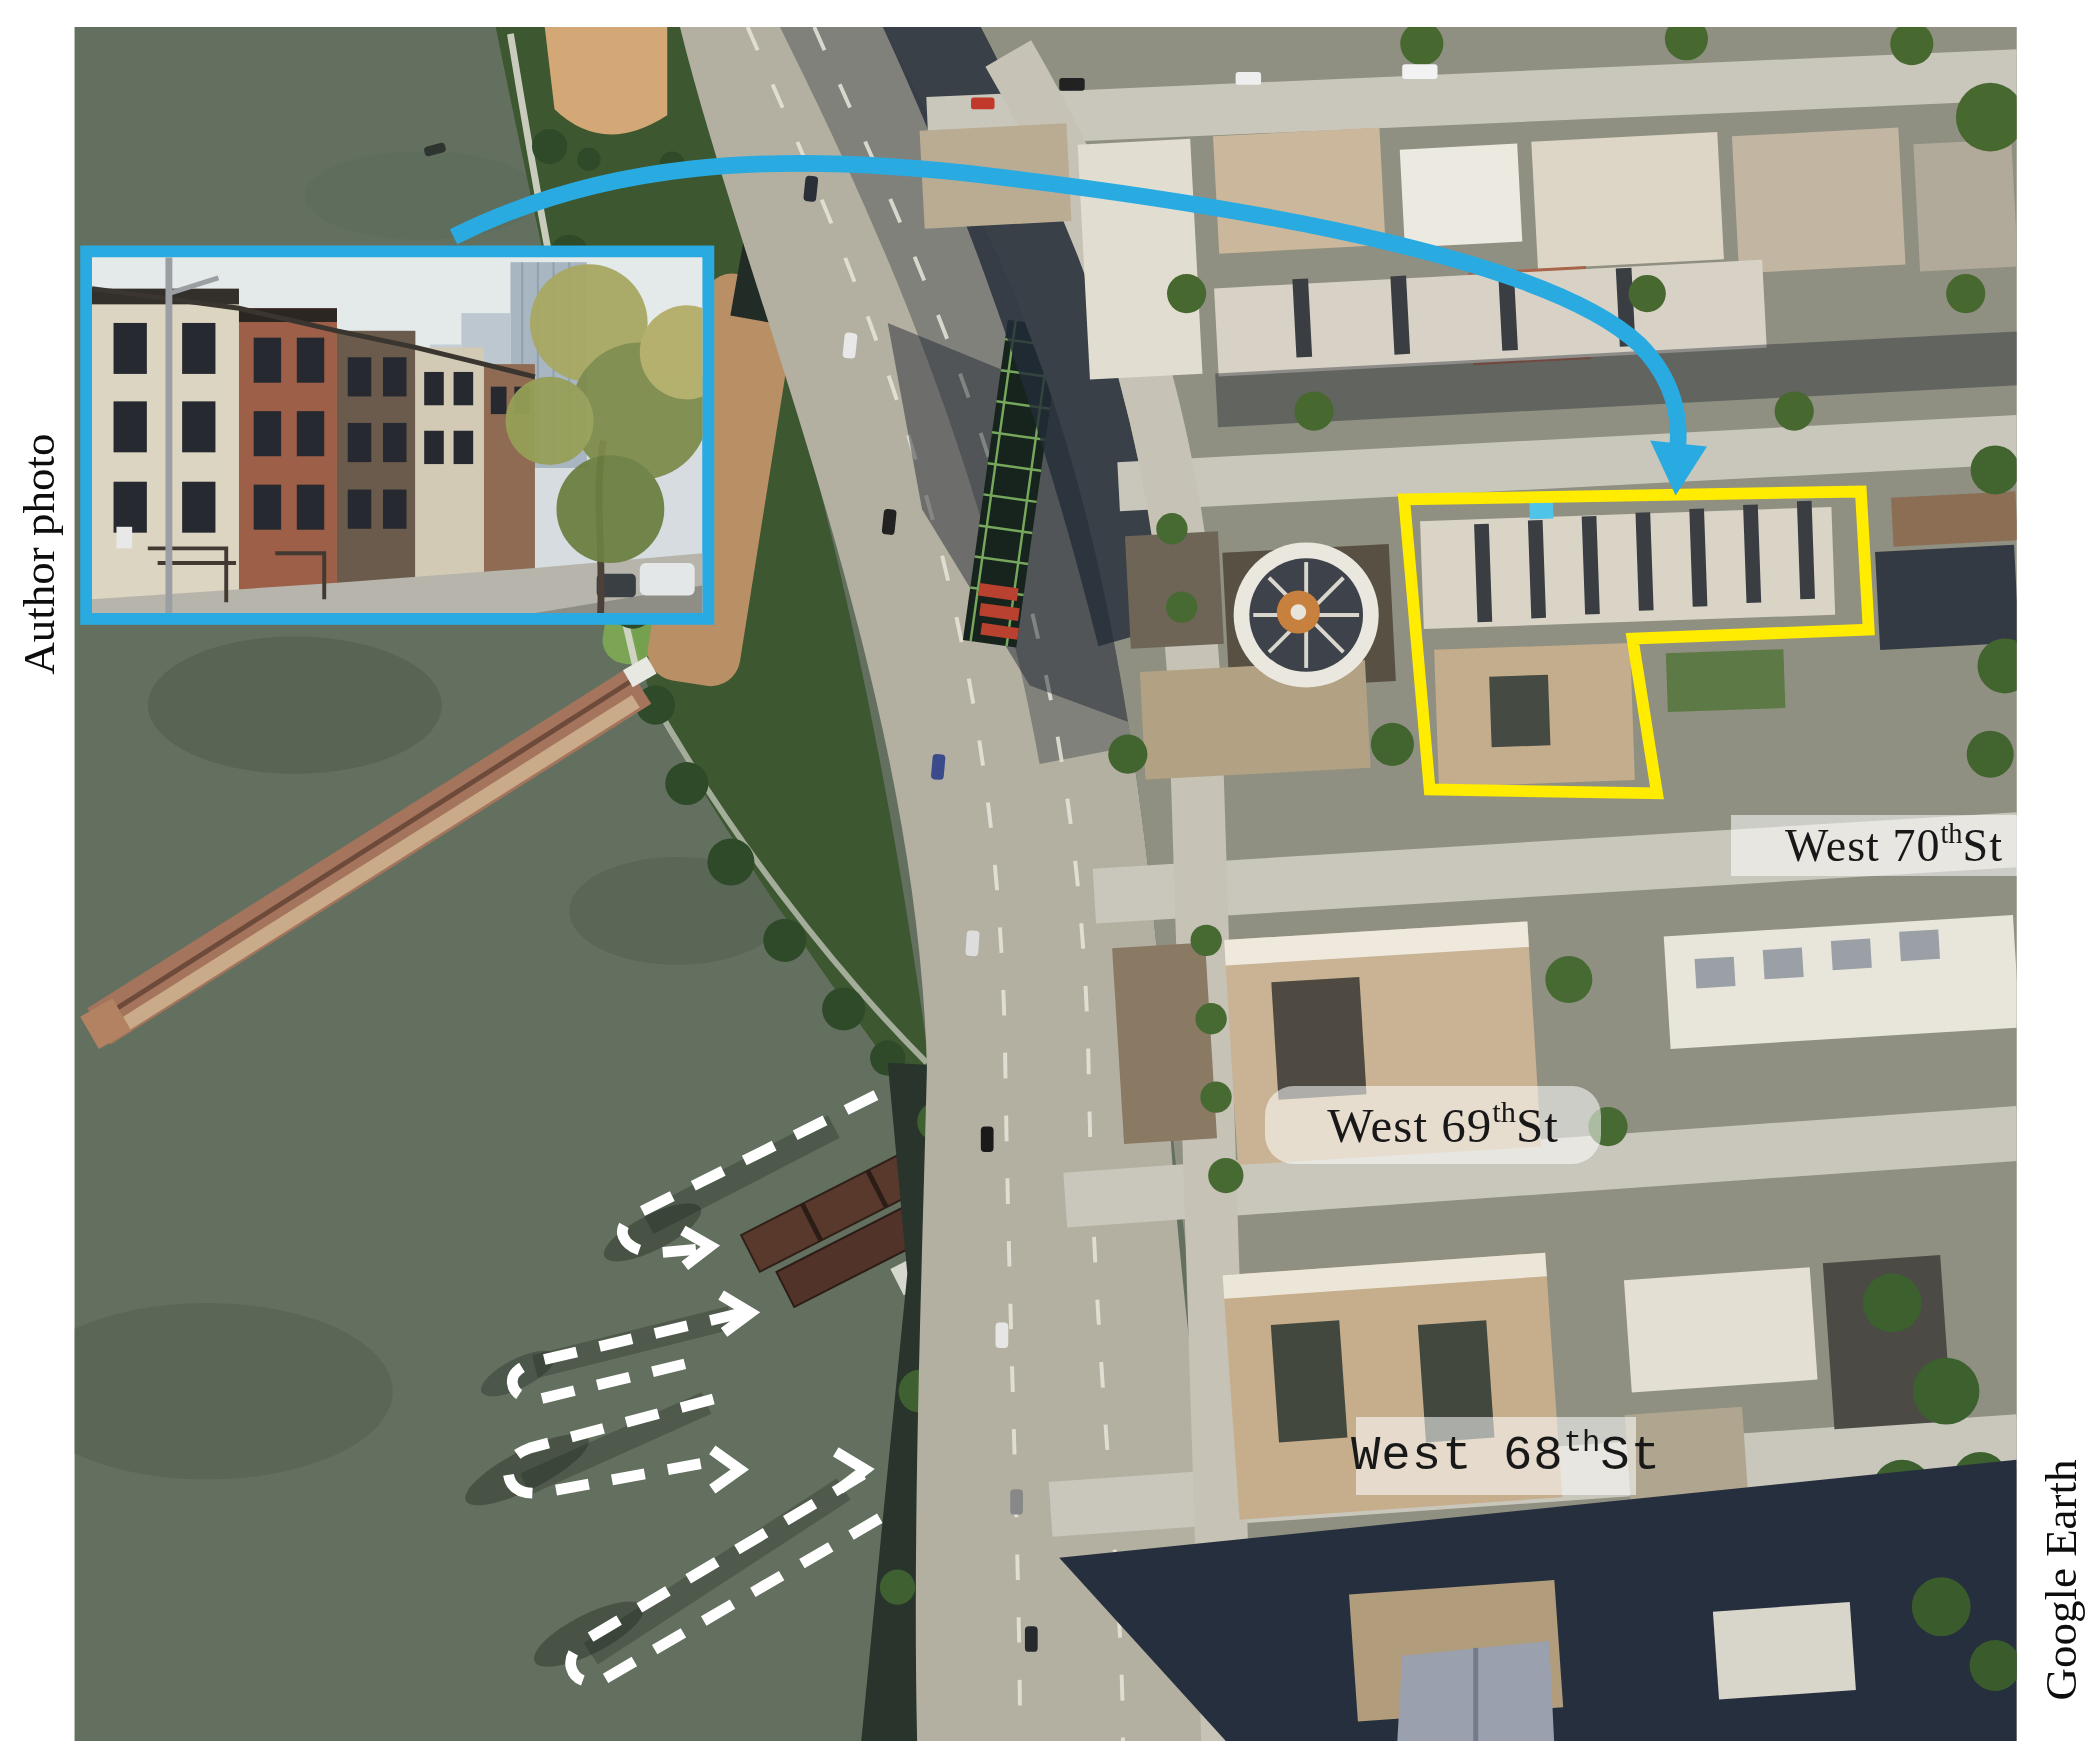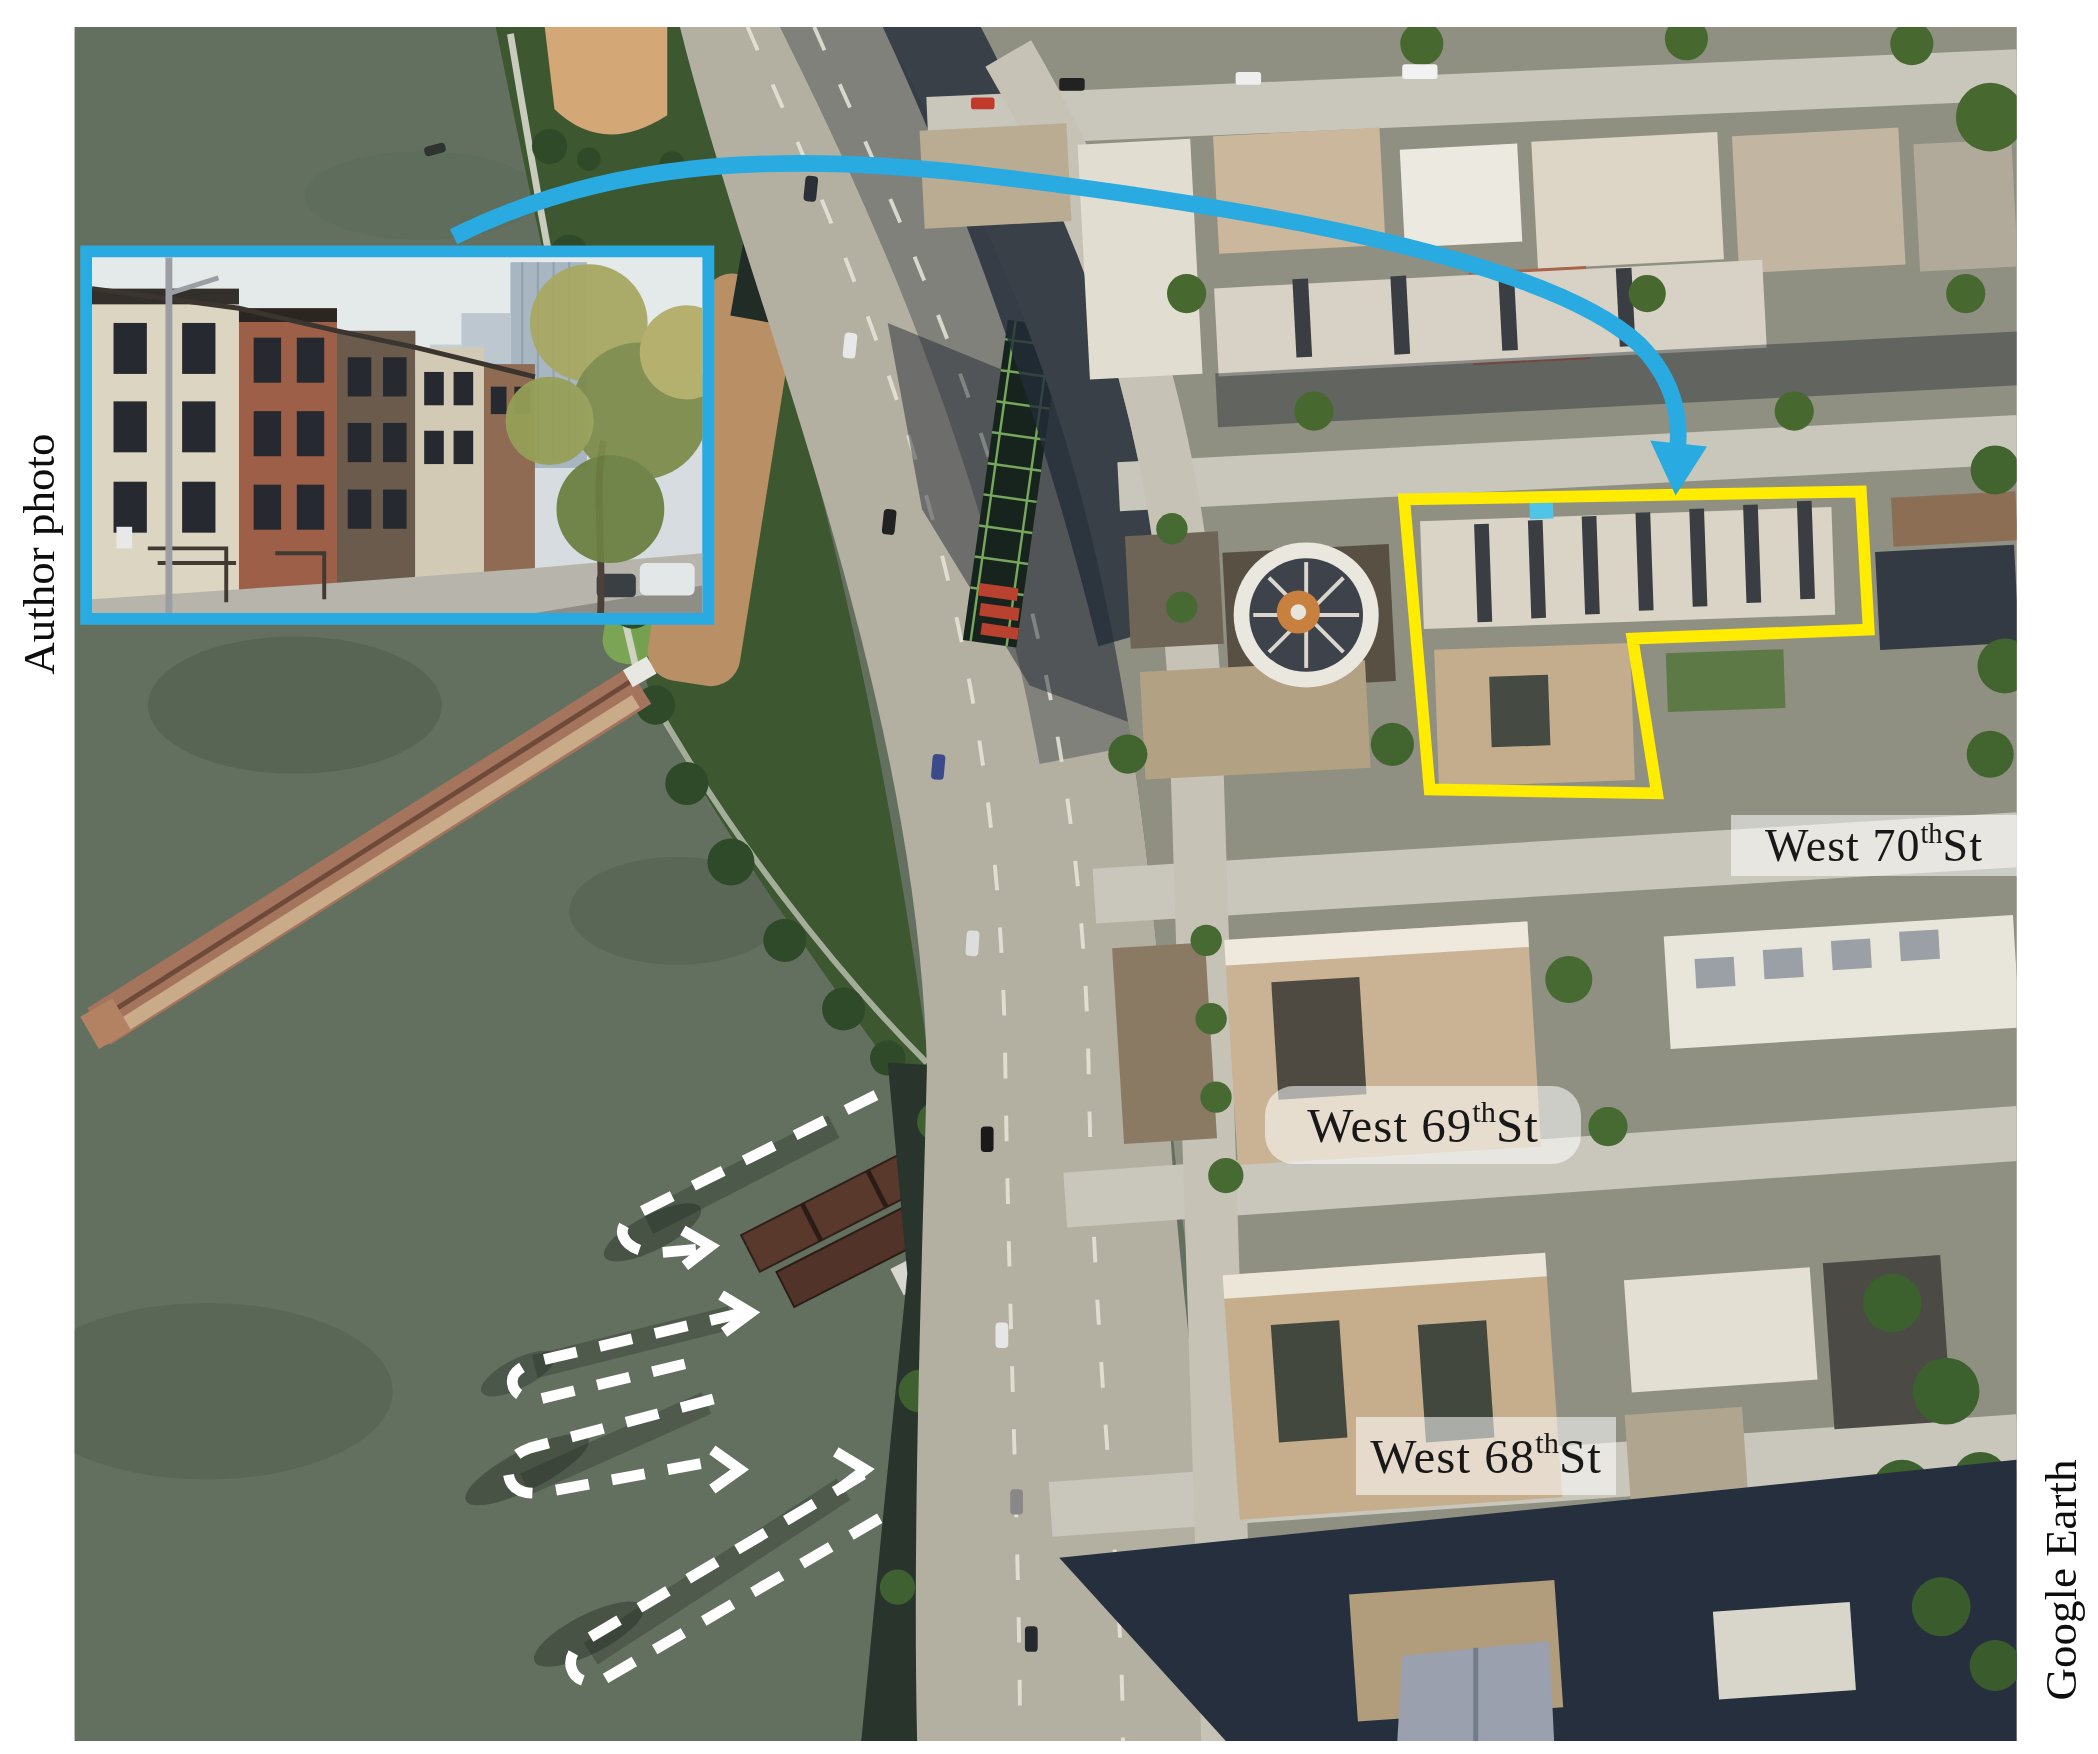--- a/index.html
+++ b/index.html
@@ -1,25 +1,25 @@
 <!DOCTYPE html>
 <html><head>
 <meta charset="utf-8">
 <style>
   html,body{margin:0;padding:0;background:#ffffff;}
   .stage{position:relative;width:2099px;height:1754px;background:#ffffff;overflow:hidden;
          font-family:"Liberation Serif", serif;}
   .map-svg{position:absolute;left:74px;top:27.4px;width:1943px;height:1714px;display:block;}
   .street-label{position:absolute;display:flex;align-items:center;justify-content:center;
     background:rgba(255,255,255,0.55);color:#181818;font-family:"Liberation Serif",serif;
-    white-space:nowrap;letter-spacing:1px;}
+    white-space:nowrap;letter-spacing:1px;padding-left:20px;}
   .street-label sup{font-size:62%;position:relative;top:-0.42em;letter-spacing:0;}
   .lbl-70{left:1731px;top:815px;width:286px;height:61px;font-size:46px;}
   .lbl-69{left:1265px;top:1086px;width:316px;height:78px;font-size:49px;border-radius:29px;}
-  .lbl-68{left:1356px;top:1417px;width:260px;height:78px;font-size:49px;}
+  .lbl-68{left:1356px;top:1417px;width:260px;height:78px;font-size:49px;font-family:Liberation Mono, monospace;}
   .credit{position:absolute;color:#0d0d0d;font-size:45px;white-space:nowrap;
     font-family:"Liberation Serif",serif;transform:translate(-50%,-50%) rotate(-90deg);}
   .credit-left{left:39px;top:554px;}
   .credit-right{left:2061px;top:1580px;}
 </style>
 </head>
 <body>
 
 <div class="stage">
 

